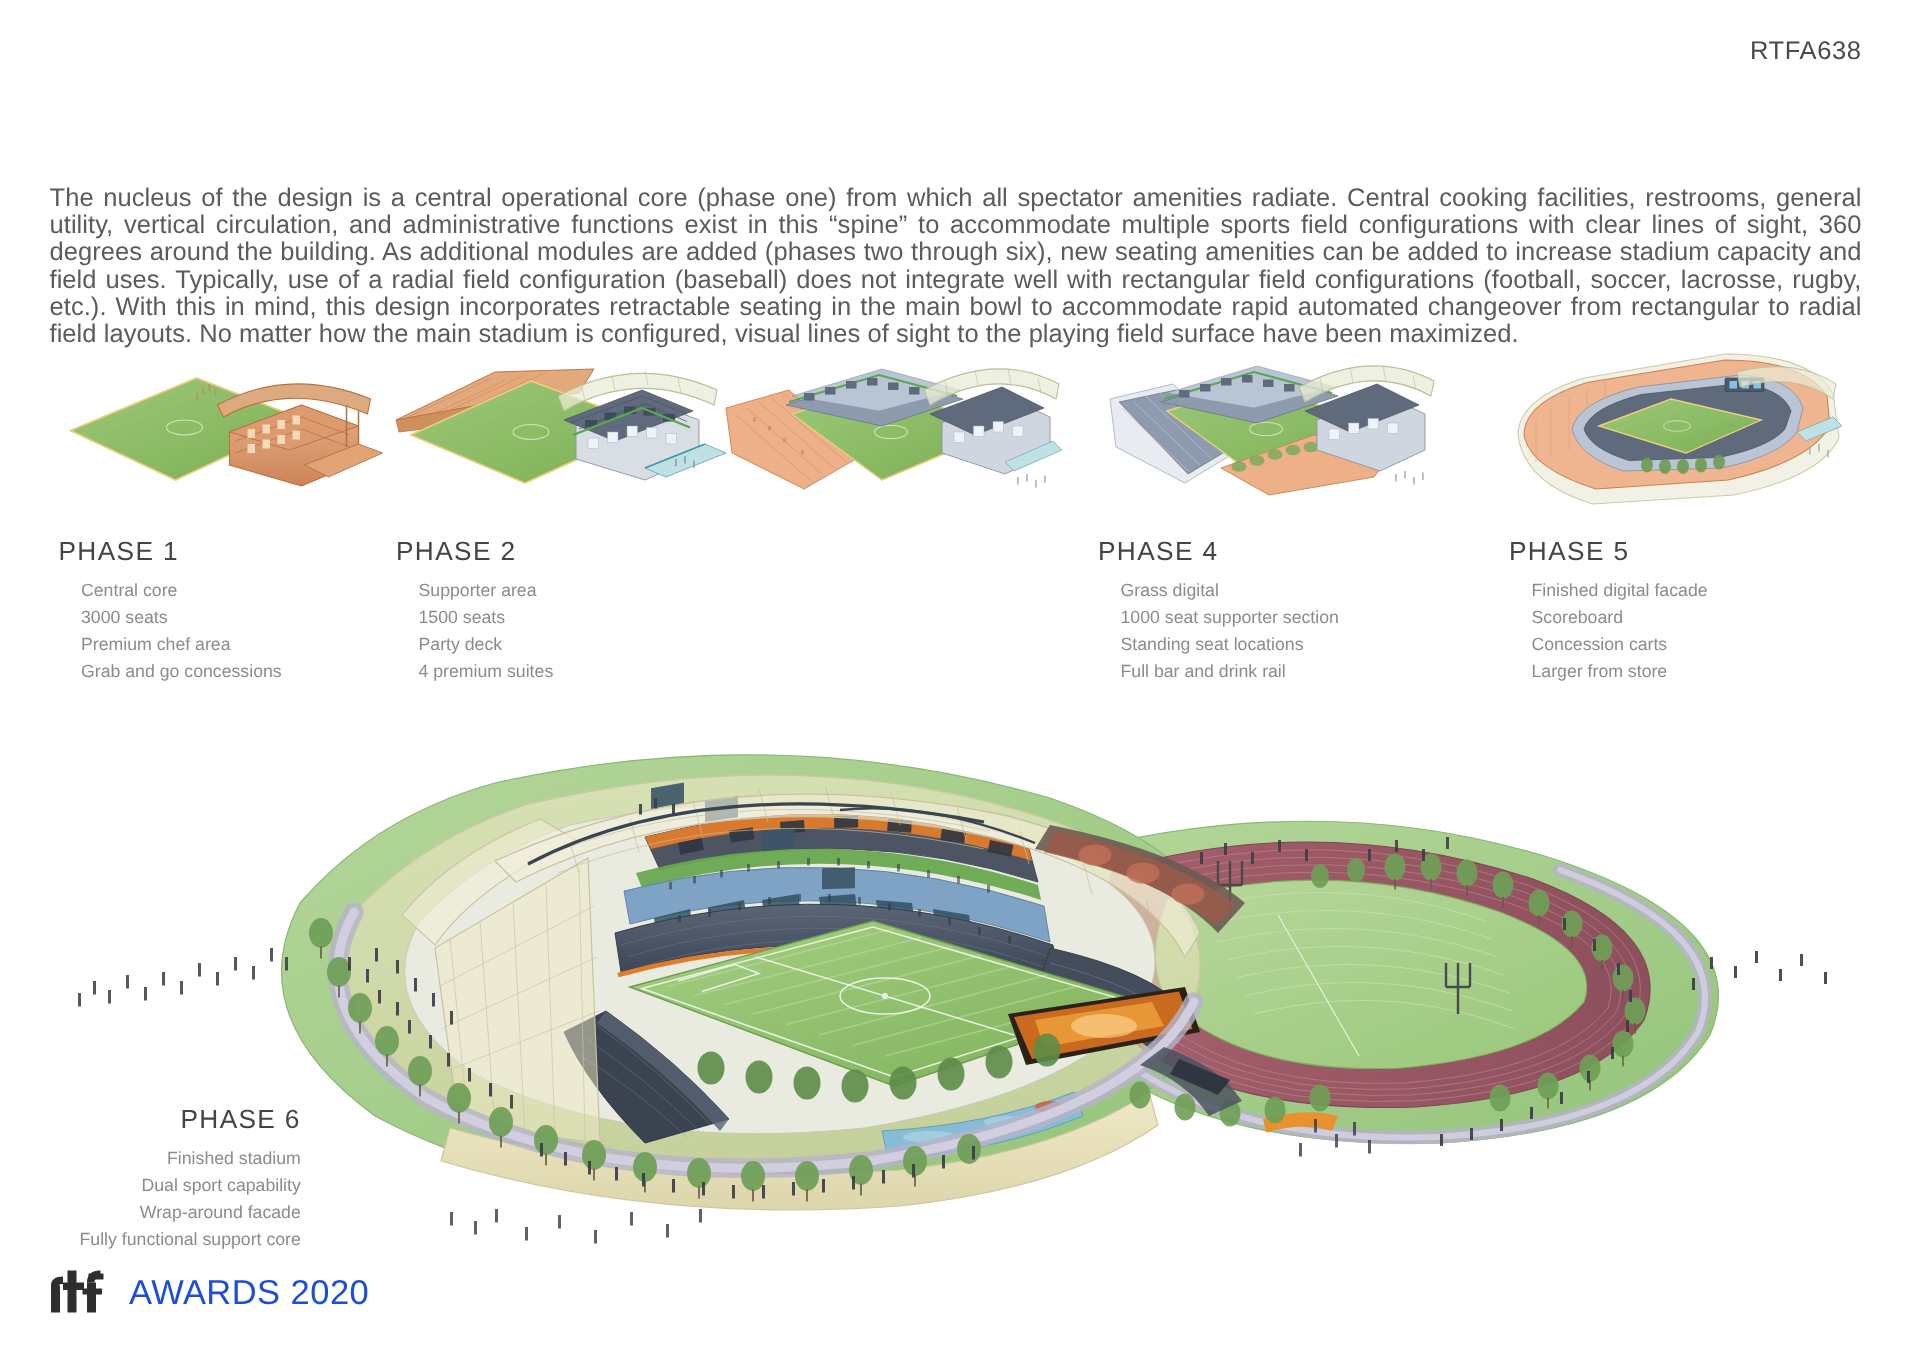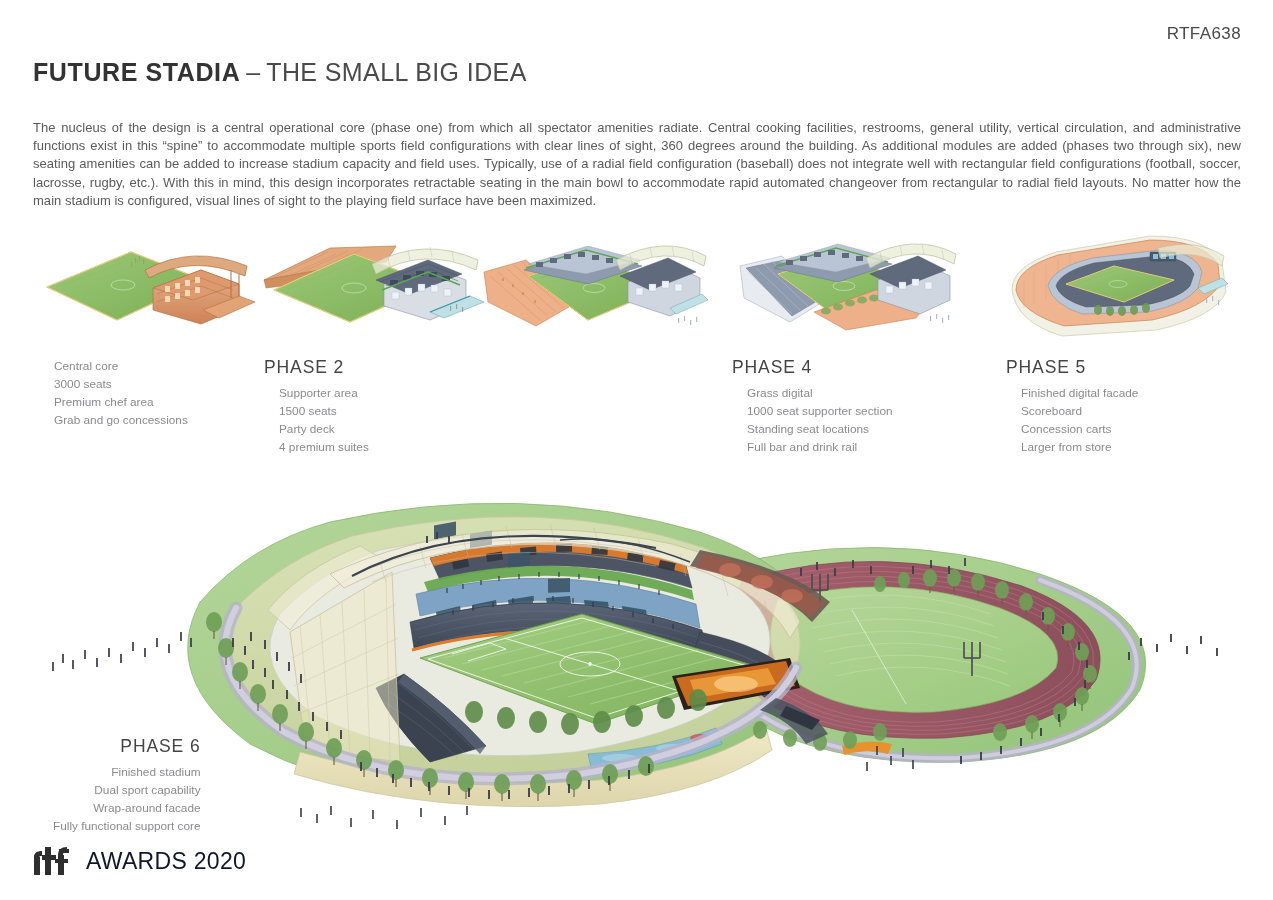--- a/index.html
+++ b/index.html
@@ -56,21 +56,21 @@
     font-weight: 300;
     letter-spacing: 0.4px;
     color: #4a4a4a;
   }
 
   .body-copy {
     position: absolute;
     top: 106px;
     left: 33px;
     width: 1208px;
-    font-size: 13px;
+    font-size: 17px;
     line-height: 18.2px;
     color: #5b5b5b;
     text-align: justify;
     text-justify: inter-word;
     letter-spacing: 0.04px;
   }
 
   
   .phase-strip {
     position: absolute;
@@ -147,34 +147,31 @@
     display: flex;
     align-items: center;
     gap: 7px;
     z-index: 6;
   }
   .rtf-mark { display: block; }
   .awards-text {
     font-size: 23px;
     font-weight: 300;
     letter-spacing: 0.3px;
-    color: #0f172a;
+    color: #1d4ed8;
     font-family: "Liberation Sans", sans-serif;
   }
 </style>
 </head>
 <body>
 
 <div id="board">
 
   <div class="ref-code">RTFA638</div>
 
-  <div class="title-row">
-    <span class="title-main">FUTURE STADIA</span><span class="title-sep">–</span><span class="title-sub">THE SMALL BIG IDEA</span>
-  </div>
 
   <p class="body-copy">The nucleus of the design is a central operational core (phase one) from which all spectator amenities radiate.  Central cooking facilities, restrooms, general utility, vertical circulation, and administrative functions exist in this “spine” to accommodate multiple sports field configurations with clear lines of sight, 360 degrees around the building.  As additional modules are added (phases two through six), new seating amenities can be added to increase stadium capacity and field uses. Typically, use of a radial field configuration (baseball) does not integrate well with rectangular field configurations (football, soccer, lacrosse, rugby, etc.).  With this in mind, this design incorporates retractable seating in the main bowl to accommodate rapid automated changeover from rectangular to radial field layouts.  No matter how the main stadium is configured, visual lines of sight to the playing field surface have been maximized.</p>
 
   <div class="phase-strip">
 
     <div class="phase-col" style="left:33px;">
       <div class="phase-thumb">
         <svg width="232" height="130" viewBox="0 0 232 130">
           <defs>
             <linearGradient id="g1field" x1="0" y1="0" x2="1" y2="1">
@@ -227,20 +224,21 @@
 
           <g fill="#b98a63" opacity="0.75">
             <rect x="102" y="36" width="1.2" height="5"></rect>
               <rect x="106" y="34" width="1.2" height="5"></rect>
             <rect x="110" y="37" width="1.2" height="5"></rect>
               <rect x="98" y="40" width="1.2" height="5"></rect>
           </g>
         </svg>
       </div>
       <div class="phase-caption">
+        <div class="phase-title">PHASE 1</div>
         <ul class="phase-list">
           <li>Central core</li>
           <li>3000 seats</li>
           <li>Premium chef area</li>
           <li>Grab and go concessions</li>
         </ul>
       </div>
     </div>
 
     <div class="phase-col" style="left:258px;">

